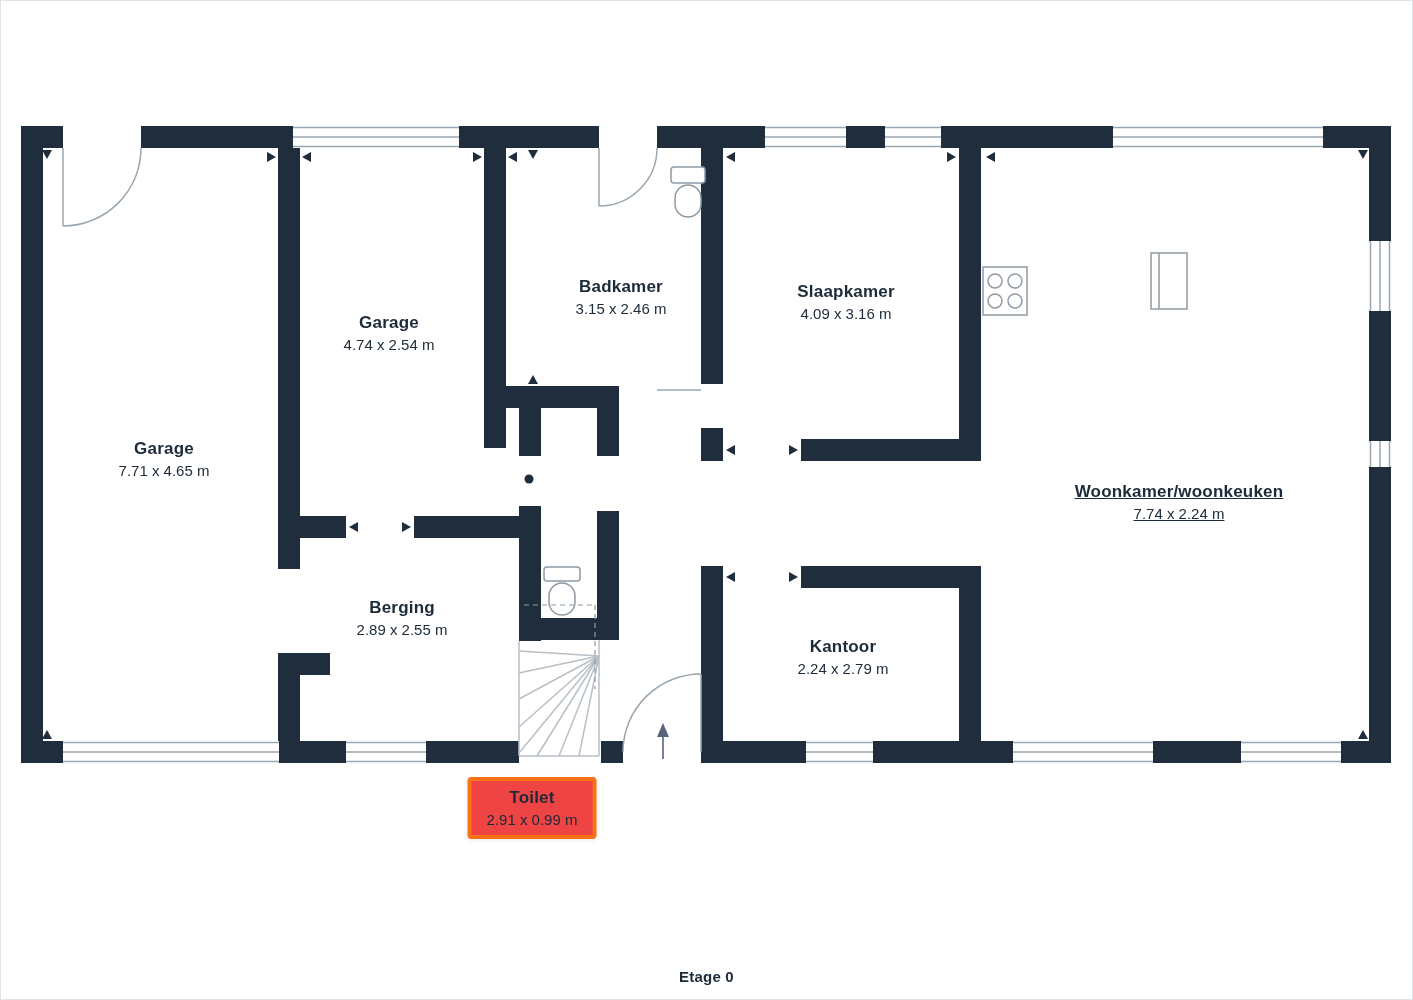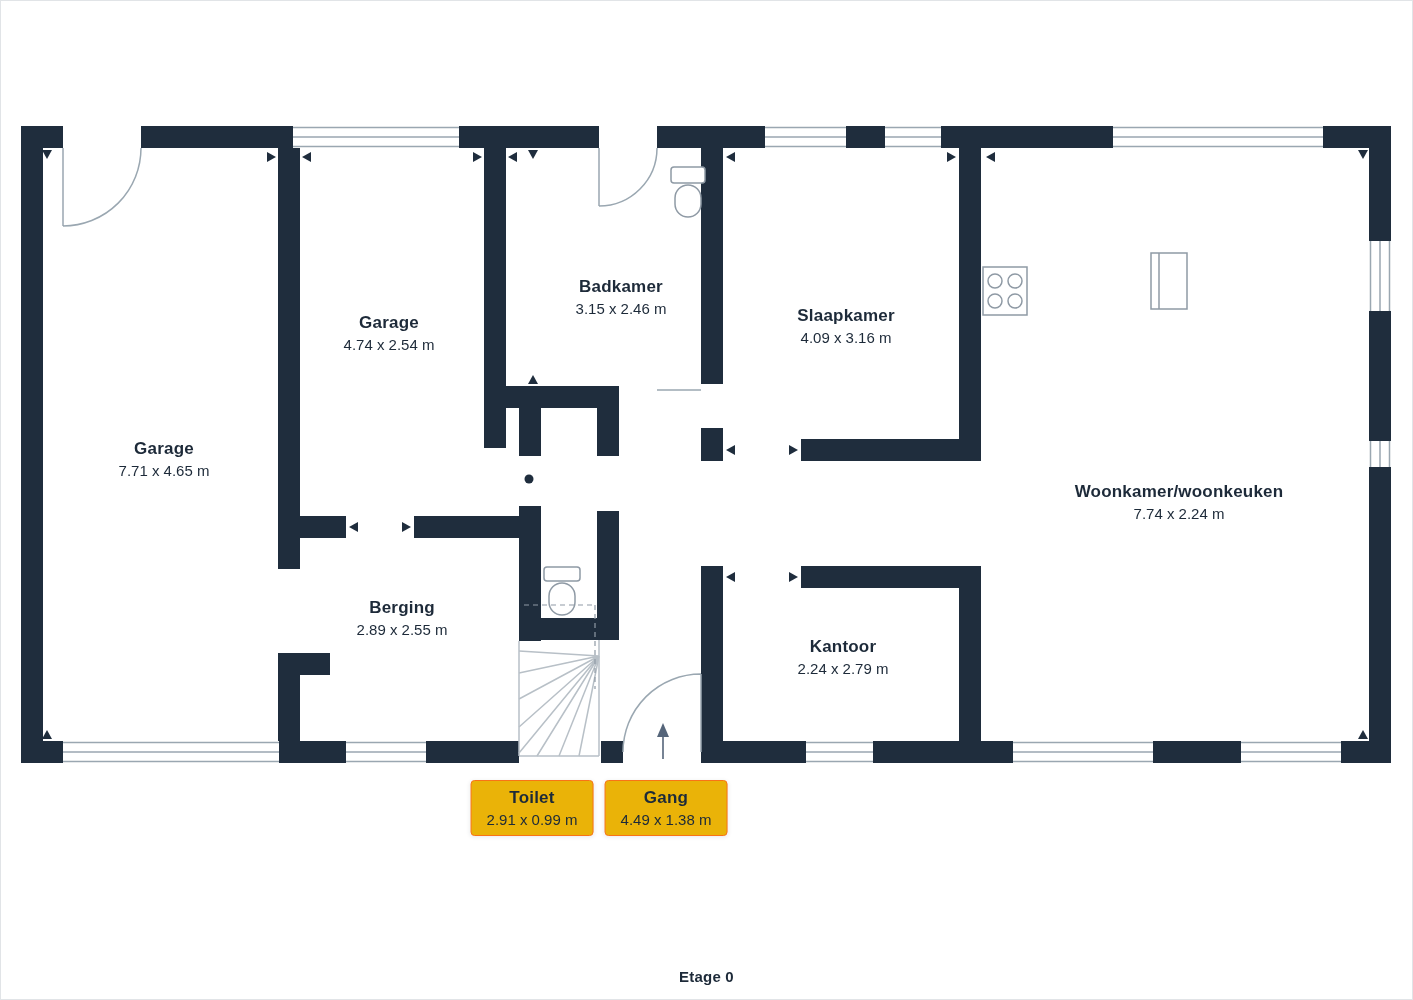--- a/index.html
+++ b/index.html
@@ -22,21 +22,21 @@
   .tick{fill:var(--wall,#1f2d3d);}
   .arrowline{stroke:#55657a;stroke-width:1.6;fill:none;}
   .arrowhead{fill:#55657a;}
   .room-label{
     position:absolute;transform:translate(-50%,-50%);
     text-align:center;color:var(--text,#1d2a39);white-space:nowrap;z-index:3;
   }
   .room-name{font-weight:700;font-size:17px;letter-spacing:.2px;}
   .room-dims{font-size:15px;margin-top:3px;font-weight:400;text-align:center;}
   .boxed{
-    background:#eab308;border:1px solid #f97316;border-radius:4px;
+    background:#ef4444;border:4px solid #f97316;border-radius:4px;
     padding:7px 15px;box-shadow:0 1px 4px rgba(30,45,61,.10);
   }
   .floor-title{
     position:absolute;left:50%;top:975px;transform:translate(-50%,-50%);
     font-size:15px;font-weight:700;color:var(--text,#1d2a39);letter-spacing:.2px;
   }
 </style>
 </head>
 <body>
 
@@ -196,45 +196,41 @@
   <div class="room-label" style="left:388px;top:332px;">
     <div class="room-name">Garage</div>
     <div class="room-dims">4.74 x 2.54 m</div>
   </div>
 
   <div class="room-label" style="left:620px;top:296px;">
     <div class="room-name">Badkamer</div>
     <div class="room-dims">3.15 x 2.46 m</div>
   </div>
 
-  <div class="room-label" style="left:845px;top:301px;margin-top:24px;">
+  <div class="room-label" style="left:845px;top:301px;">
     <div class="room-name">Slaapkamer</div>
     <div class="room-dims">4.09 x 3.16 m</div>
   </div>
 
-  <div class="room-label" style="left:1178px;top:501px;">
+  <div class="room-label" style="left:1178px;top:501px;text-decoration:underline;">
     <div class="room-name">Woonkamer/woonkeuken</div>
     <div class="room-dims">7.74 x 2.24 m</div>
   </div>
 
   <div class="room-label" style="left:401px;top:617px;">
     <div class="room-name">Berging</div>
     <div class="room-dims">2.89 x 2.55 m</div>
   </div>
 
   <div class="room-label" style="left:842px;top:656px;">
     <div class="room-name">Kantoor</div>
     <div class="room-dims">2.24 x 2.79 m</div>
   </div>
 
   <div class="room-label boxed" style="left:531px;top:807px;">
     <div class="room-name">Toilet</div>
     <div class="room-dims">2.91 x 0.99 m</div>
   </div>
 
-  <div class="room-label boxed" style="left:665px;top:807px;">
-    <div class="room-name">Gang</div>
-    <div class="room-dims">4.49 x 1.38 m</div>
-  </div>
 
   <div class="floor-title">Etage 0</div>
 
 </div>
 
 </body></html>

